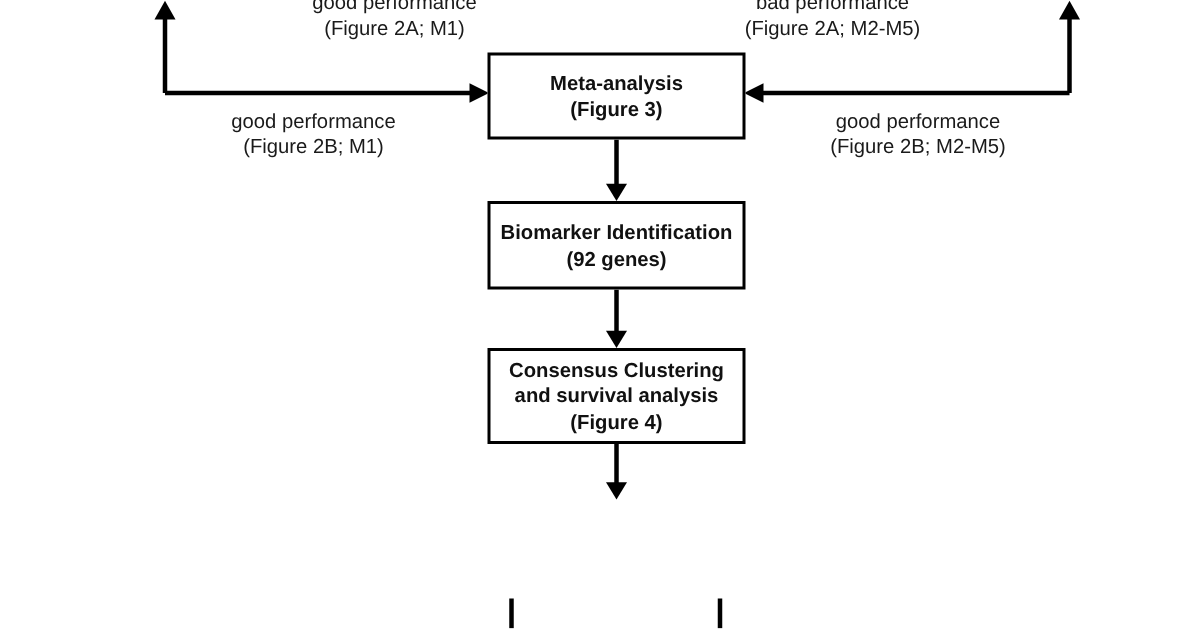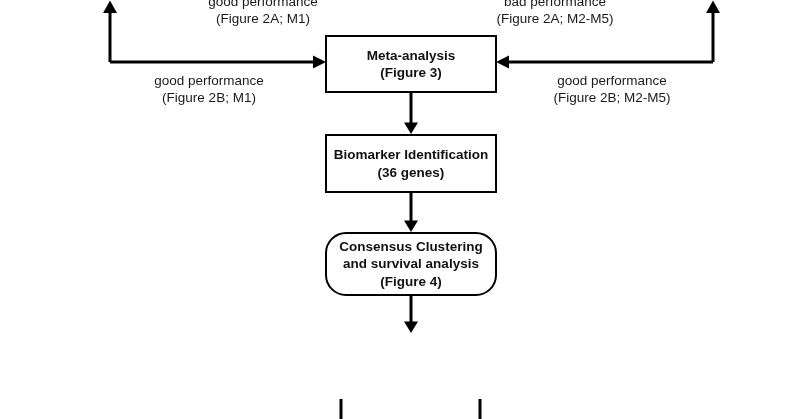--- a/index.html
+++ b/index.html
@@ -30,21 +30,21 @@
     align-items: center;
     justify-content: center;
     text-align: center;
     font-size: 13.5px;
     font-weight: bold;
     line-height: 17.5px;
     white-space: pre-line;
   }
   .node-meta       { top: 35px;  height: 58px; }
   .node-biomarker-id { top: 134px; height: 59px; }
-  .node-consensus  { top: 232px; height: 64px; border-radius: 21px; }
+  .node-consensus  { top: 232px; height: 64px; }
   .node-reduction  { top: 333px; height: 60px; }
   .edge-label {
     position: absolute;
     width: 180px;
     text-align: center;
     font-size: 13.5px;
     font-weight: normal;
     line-height: 17px;
     white-space: pre-line;
     color: #1a1a1a;
@@ -81,21 +81,21 @@
     <polygon points="411,333 404,321.5 418,321.5"></polygon>
 
     <line x1="341" y1="399" x2="341" y2="419"></line>
     <line x1="480" y1="399" x2="480" y2="419"></line>
   </svg>
 
   <div class="node node-meta">Meta-analysis
 (Figure 3)</div>
 
   <div class="node node-biomarker-id">Biomarker Identification
-(36 genes)</div>
+(92 genes)</div>
 
   <div class="node node-consensus">Consensus Clustering
 and survival analysis
 (Figure 4)</div>
 
 
   <div class="edge-label label-top-left">good performance
 (Figure 2A; M1)</div>
 
   <div class="edge-label label-top-right">bad performance

